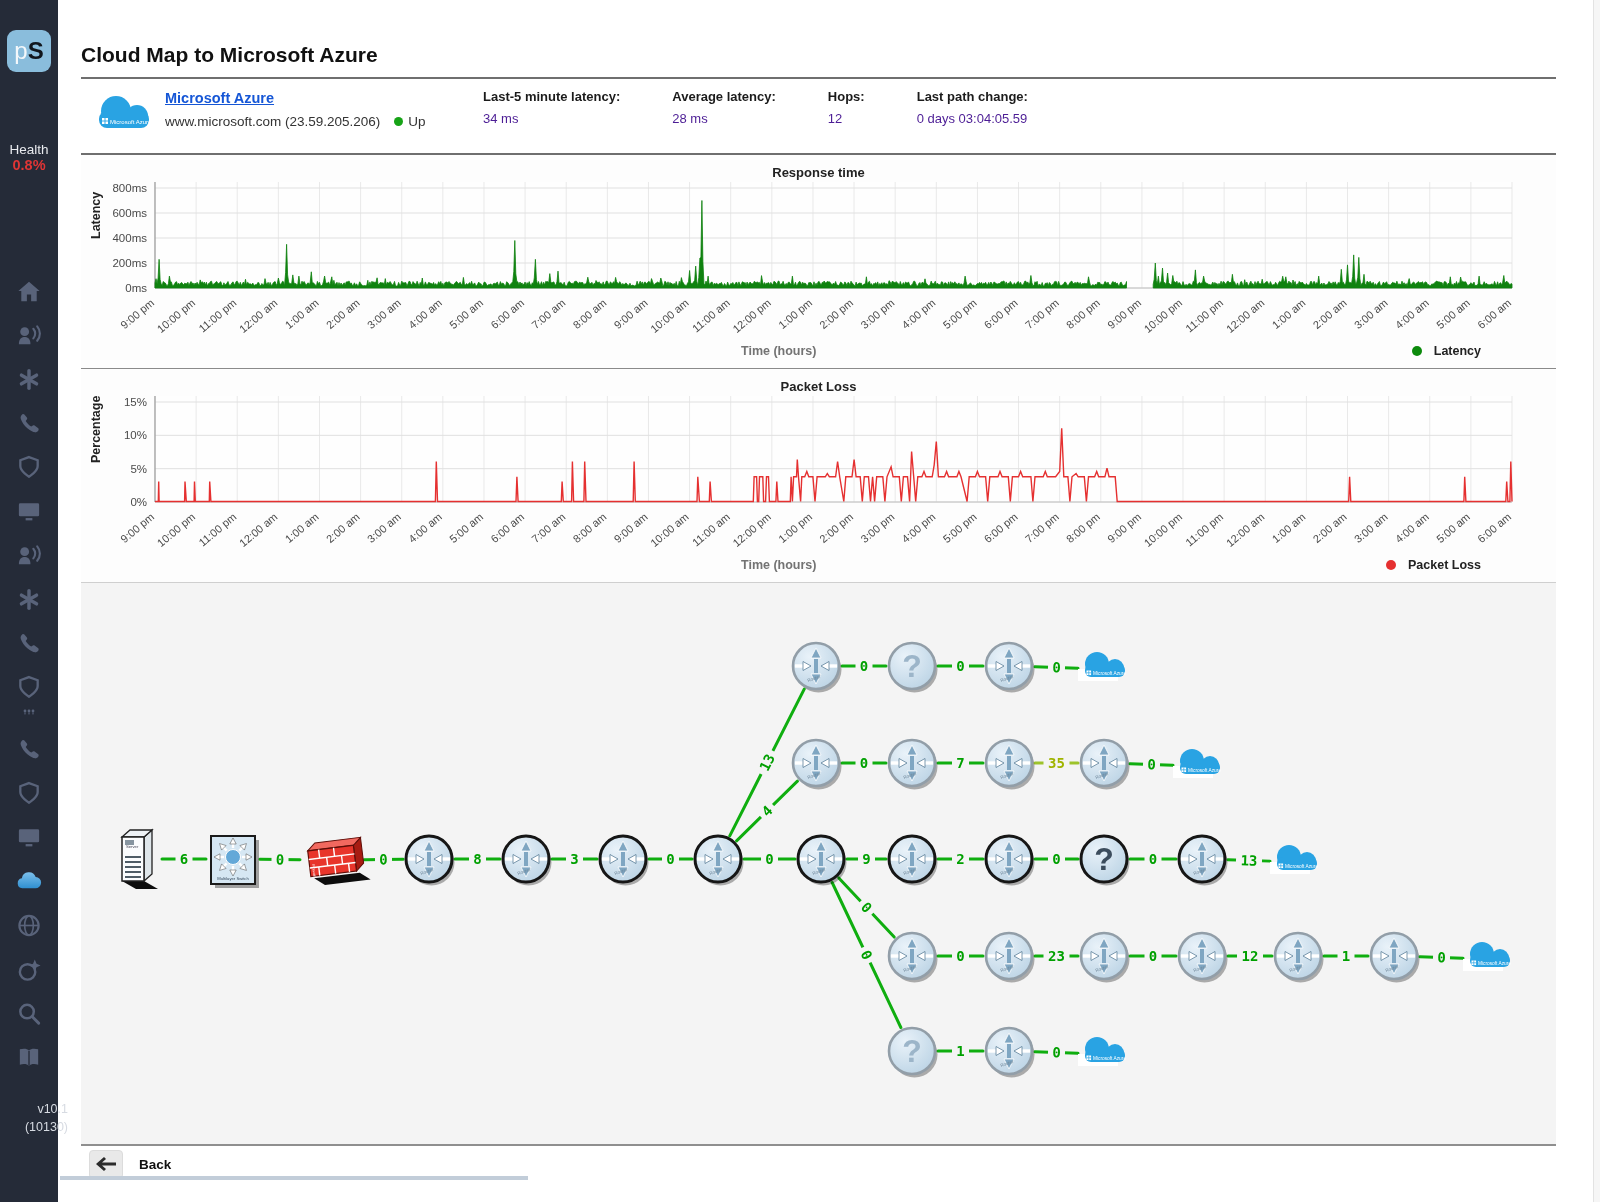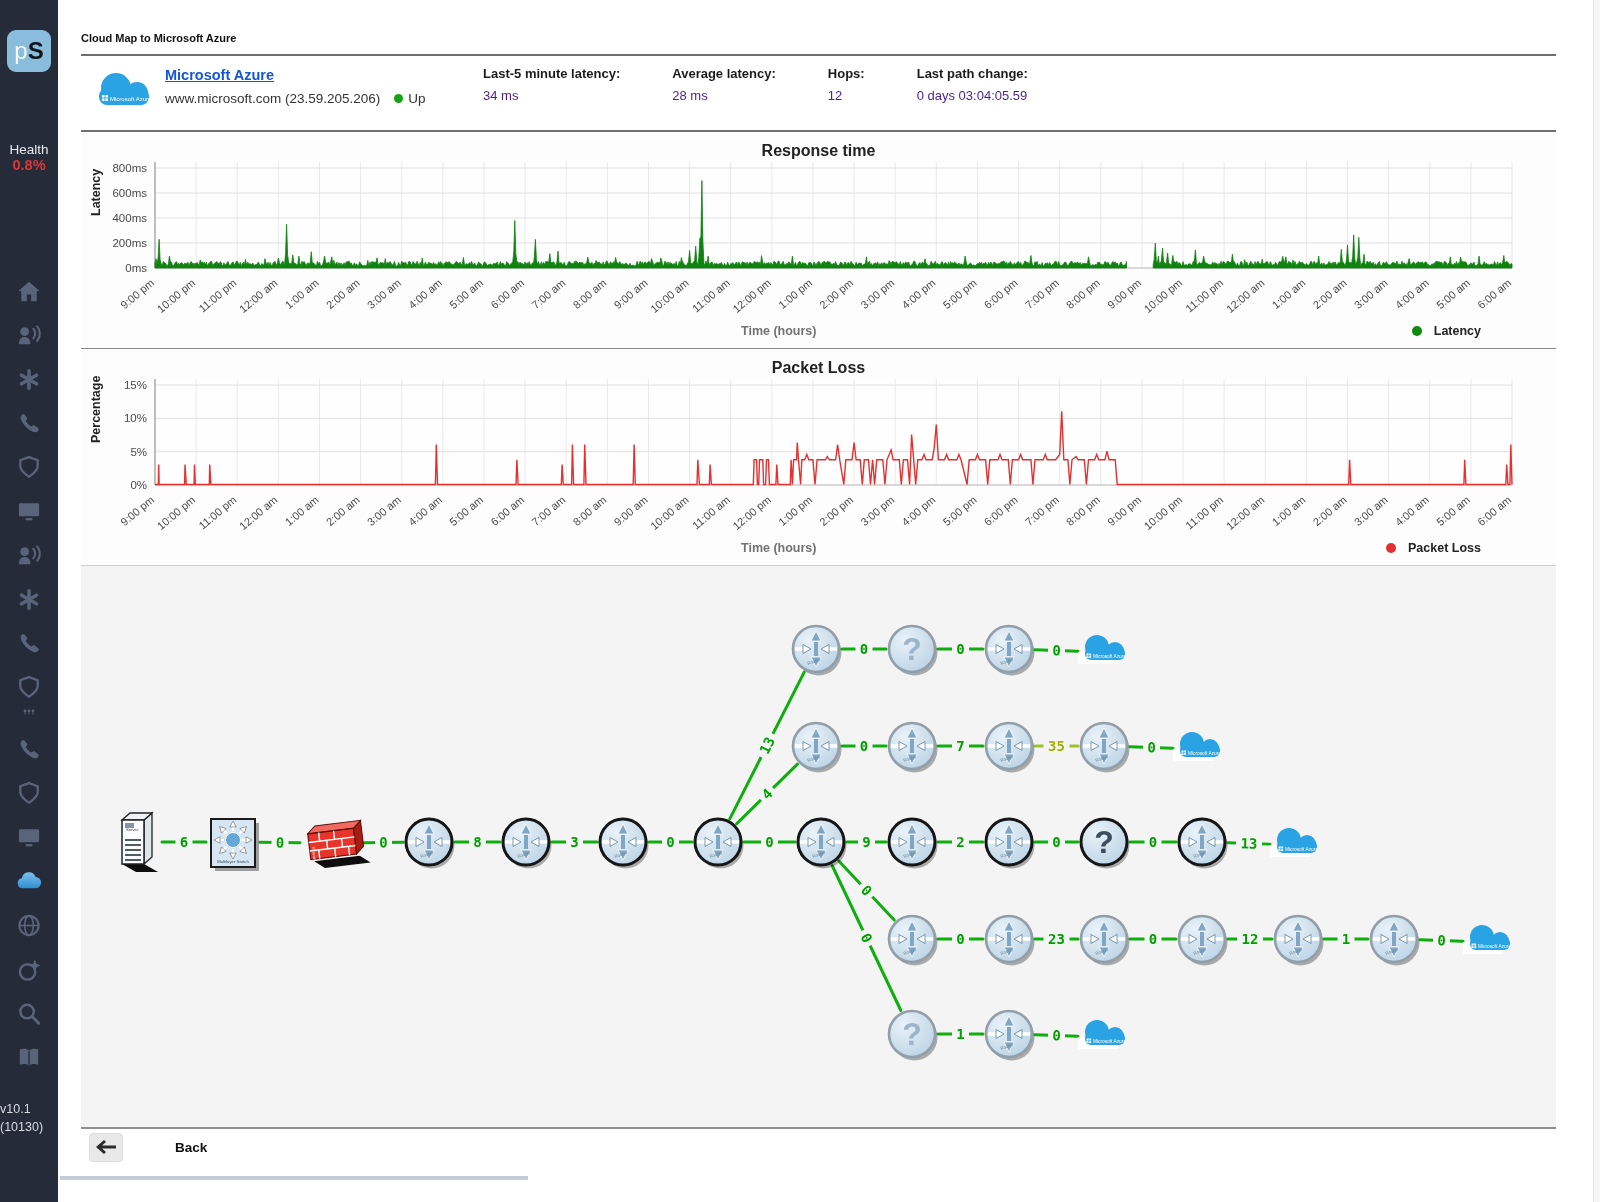--- a/index.html
+++ b/index.html
@@ -11,51 +11,51 @@
         display:flex;align-items:center;justify-content:center;font-size:24px;cursor:pointer;}
   .logo .p{color:#f4f8fb;font-weight:400;}
   .logo .s{color:#10151c;font-weight:700;}
   .health{position:absolute;left:0;top:142px;width:58px;text-align:center;}
   .health .hl{color:#e8eaee;font-weight:400;font-size:13.5px;}
   .health .hv{color:#e03535;font-weight:700;font-size:14.5px;}
   .nav{position:absolute;left:0;top:278px;width:58px;display:flex;flex-direction:column;align-items:center;}
   .nav-item{width:28px;height:27px;margin-bottom:17px;color:#59637a;display:flex;align-items:center;justify-content:center;cursor:pointer;}
   .nav-item.small{height:14px;margin-top:-10px;margin-bottom:14px;}
   .nav-item svg{width:100%;height:100%;}
-  .version{position:absolute;left:0;top:1100px;width:68px;text-align:left;color:#d7dbe2;font-size:12.5px;line-height:18px;}
+  .version{position:absolute;left:0;top:1100px;width:68px;text-align:right;color:#d7dbe2;font-size:12.5px;line-height:18px;}
   
   .main{position:absolute;left:58px;top:0;width:1498px;height:1202px;background:#fff;}
   .content{margin-left:23px;width:1475px;}
-  .page-title{font-size:11px;font-weight:700;color:#111;padding-top:32px;margin:0 0 10px 0;}
+  .page-title{font-size:21px;font-weight:700;color:#111;padding-top:43px;margin:0 0 10px 0;}
   .rule-dark{height:0;border-top:2px solid #6f6f6f;}
   .rule-mid{height:0;border-top:1px solid #8a8a8a;}
   
   .summary{display:flex;align-items:flex-start;padding:10px 0 12px 0;}
   .summary .cloud-big{width:64px;margin:2px 8px 0 12px;}
   .dev-block{width:280px;}
   .dev-name{color:#1556d6;font-weight:700;font-size:14.5px;text-decoration:underline;cursor:pointer;}
   .dev-host{color:#333;font-size:13.5px;margin-top:7px;display:flex;align-items:center;}
   .updot{width:9px;height:9px;border-radius:50%;background:#17a317;display:inline-block;margin:0 5px 0 14px;}
   .stats{display:flex;margin-left:38px;}
   .stat{margin-right:52px;}
   .stat .sl{font-weight:700;color:#1b1b1b;font-size:13px;}
   .stat .sv{color:#4c1d95;font-size:13px;margin-top:7px;}
   
   .chart-block{position:relative;padding-top:6px;background:#fdfdfd;}
-  .chart-title{text-align:center;font-weight:700;font-size:16px;color:#222;margin:4px 0 2px 0;width:1431px;padding-left:44px;box-sizing:border-box;}
+  .chart-title{text-align:center;font-weight:700;font-size:13px;color:#222;margin:4px 0 2px 0;width:1431px;padding-left:44px;box-sizing:border-box;}
   .ylab{position:absolute;left:8px;top:58px;transform:rotate(-90deg);transform-origin:left top;
         font-weight:700;font-size:12.5px;color:#222;}
   .chart-foot{display:flex;align-items:center;height:22px;margin-top:-4px;padding-bottom:6px;}
   .xlab{flex:0 0 auto;margin-left:660px;font-weight:700;font-size:12.5px;color:#737373;}
   .legend{margin-left:auto;margin-right:75px;display:flex;align-items:center;font-weight:700;font-size:12.5px;color:#222;}
   .legend .dot{width:10px;height:10px;border-radius:50%;margin-right:12px;}
   
   .map-wrap{background:#f4f4f4;border-top:1px solid #cfcfcf;}
   
-  .footer{border-top:2px solid #8f8f8f;height:36px;display:flex;align-items:center;gap:36px;}
+  .footer{border-top:2px solid #8f8f8f;height:36px;display:flex;align-items:center;}
   .back-btn{margin-left:8px;width:32px;height:27px;background:#e9e9e9;border:1px solid #dcdcdc;border-radius:4px;
             display:flex;align-items:center;justify-content:center;cursor:pointer;}
   .back-label{font-weight:700;font-size:13.5px;color:#111;margin-left:16px;}
   .hscroll-thumb{position:absolute;left:60px;top:1176px;width:468px;height:4px;background:#c2cdd9;}
   .vscroll{position:absolute;right:0;top:0;width:6px;height:1202px;background:#f6f6f6;border-left:1px solid #e3e3e3;}
   text{font-family:"Liberation Sans", sans-serif;}
   .mono{font-family:"DejaVu Sans Mono", monospace;}
 </style>
 </head>
 <body>

